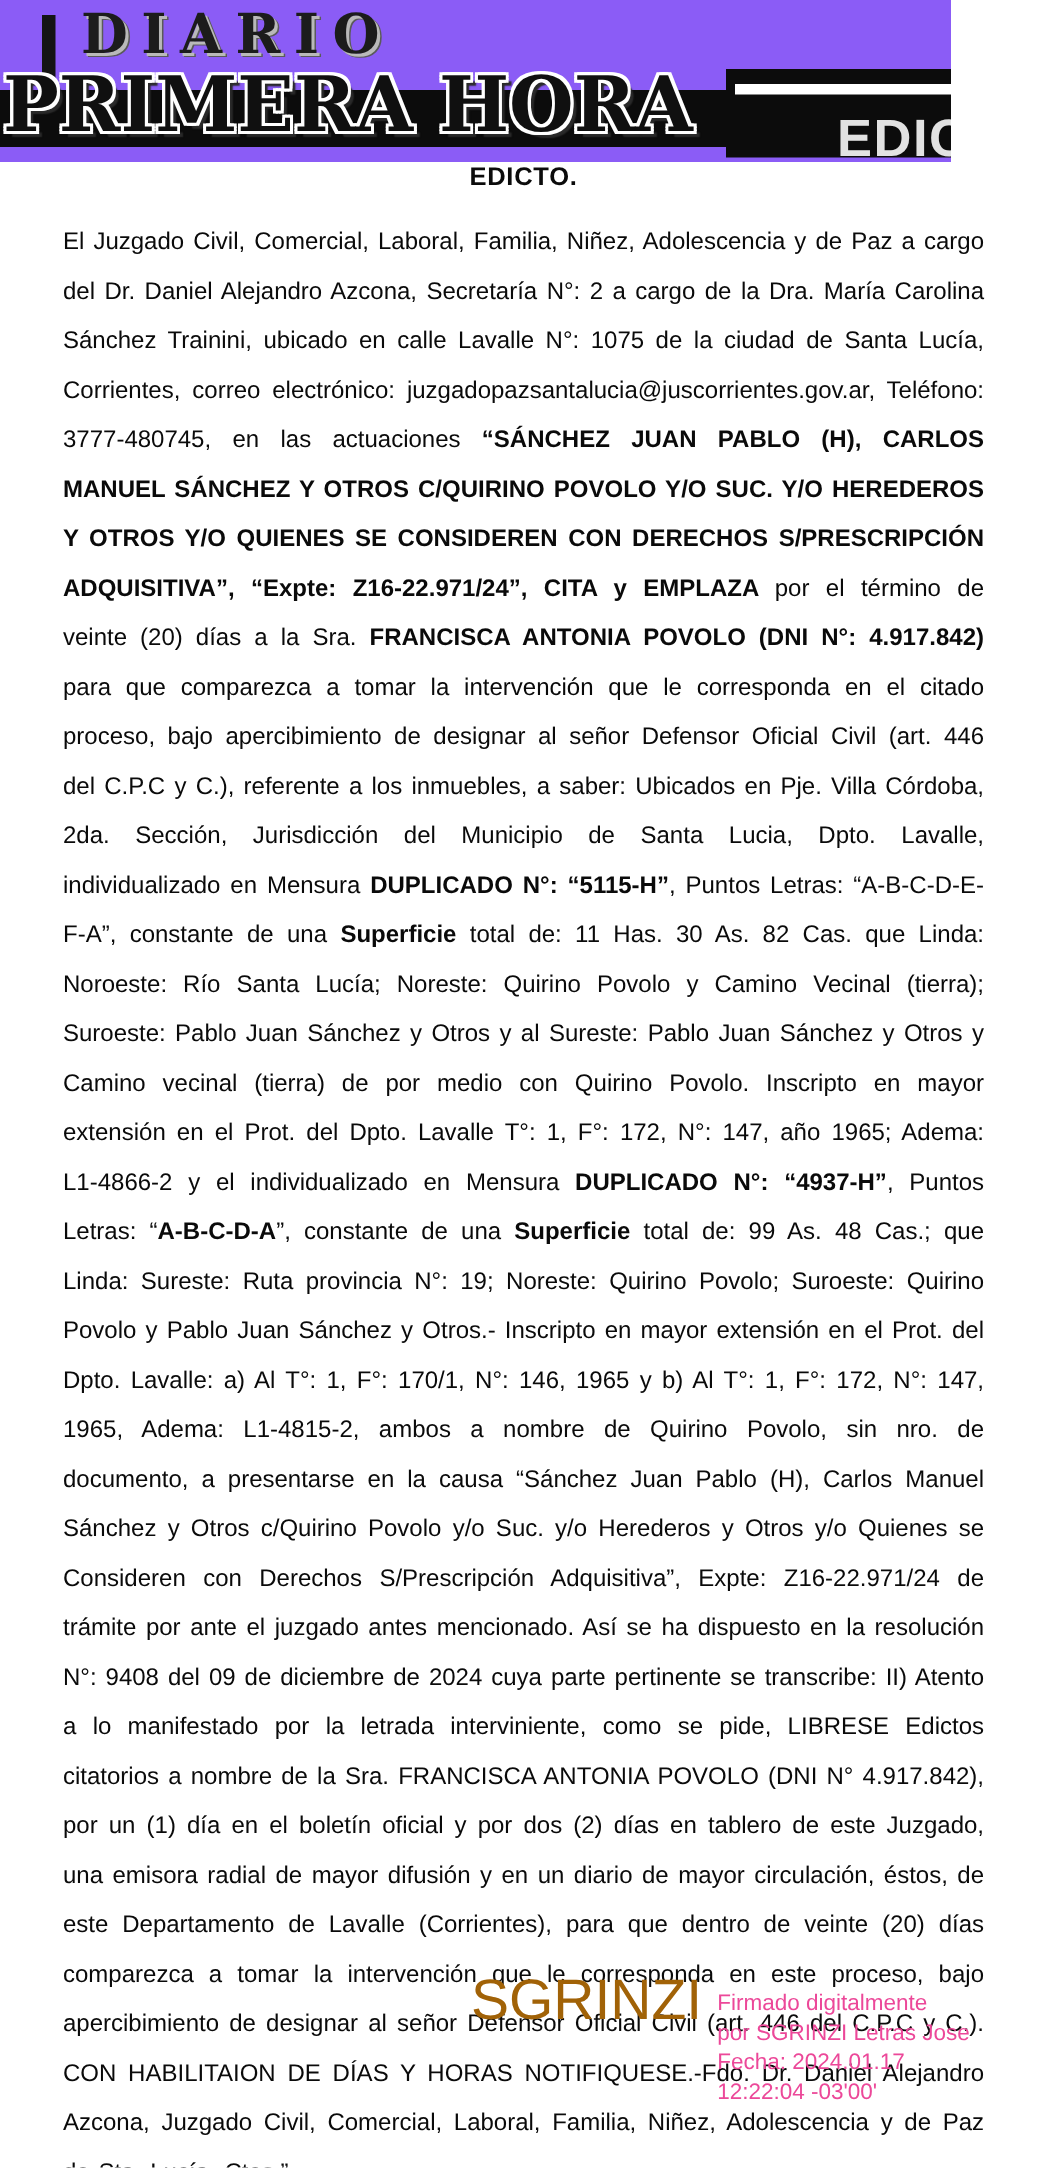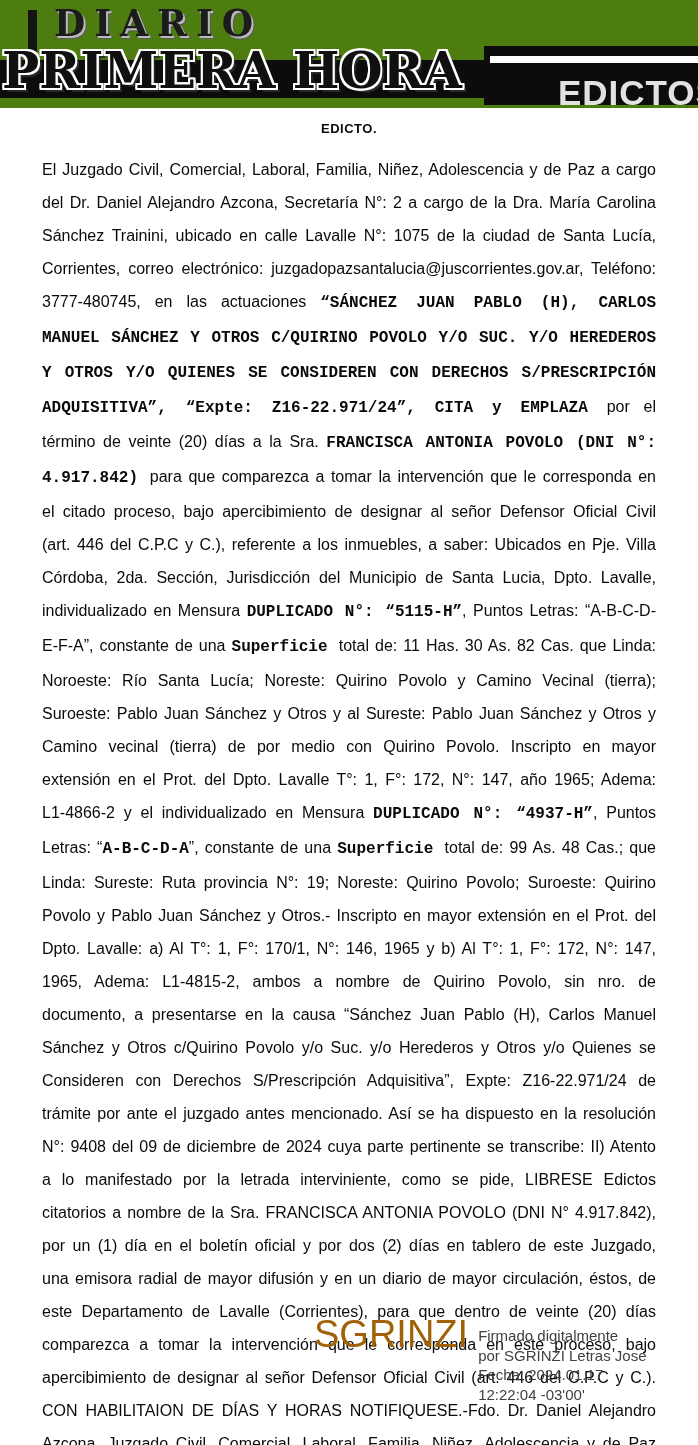--- a/index.html
+++ b/index.html
@@ -7,21 +7,21 @@
   body {
     width:698px; height:1445px;
     background:#ffffff;
     font-family:"Liberation Sans", sans-serif;
     color:#0b0b0b;
     overflow:hidden;
     position:relative;
   }
 
   
-  .masthead { position:relative; width:698px; height:108px; overflow:hidden; background:#4d7c0f; }
+  .masthead { position:relative; width:634px; height:108px; overflow:hidden; background:#8b5cf6; }
   .mast-vbar { position:absolute; left:28px; top:10px; width:9px; height:52px; background:#141414; }
   .brand-top {
     position:absolute; left:54px; top:2px;
     font-family:"DejaVu Serif", serif; font-weight:bold;
     font-size:36px; letter-spacing:9px; color:#1c1c1c;
     text-shadow:2px 2px 0 #b9b9b9, 3px 3px 0 #5a5a5a;
     transform:scaleY(1.02);
   }
   .mast-date {
     position:absolute; right:6px; top:8px;
@@ -43,36 +43,36 @@
       4px 4px 1px #2a2a2a;
   }
   .section-label {
     position:absolute; left:558px; top:73px;
     color:#e2e2e2; font-weight:bold; font-size:35px; letter-spacing:1px;
     white-space:nowrap;
   }
 
   
   .doc { padding:0 42px; }
-  .doc-title { text-align:center; font-weight:bold; font-size:13px; margin-top:13px; letter-spacing:0.5px; }
+  .doc-title { text-align:center; font-weight:bold; font-size:17px; margin-top:0; letter-spacing:0.5px; }
   .doc-body {
     margin-top:17px;
     text-align:justify;
     font-size:16px;
     line-height:33px;
     color:#0a0a0a;
     word-spacing:1.5px;
   }
-  .doc-body .b { font-weight:bold;font-family:Liberation Mono, monospace; }
+  .doc-body .b { font-weight:bold; }
   .doc-body .i { }
 
   
   .signature { position:absolute; left:314px; top:1312px; display:flex; gap:10px; }
   .sig-name { font-size:38px; line-height:1.2; color:#a16207; white-space:nowrap; }
-  .sig-details { padding-top:14px; font-size:15px; line-height:19.5px; color:#404040; white-space:nowrap; }
+  .sig-details { padding-top:14px; font-size:15px; line-height:19.5px; color:#ec4899; white-space:nowrap; }
 </style>
 </head>
 <body>
 
 <div class="masthead">
   <div class="mast-vbar"></div>
   <div class="brand-top">DIARIO</div>
   <div class="band-left"></div>
   <div class="band-right"></div>
   <div class="band-stripe"></div>

